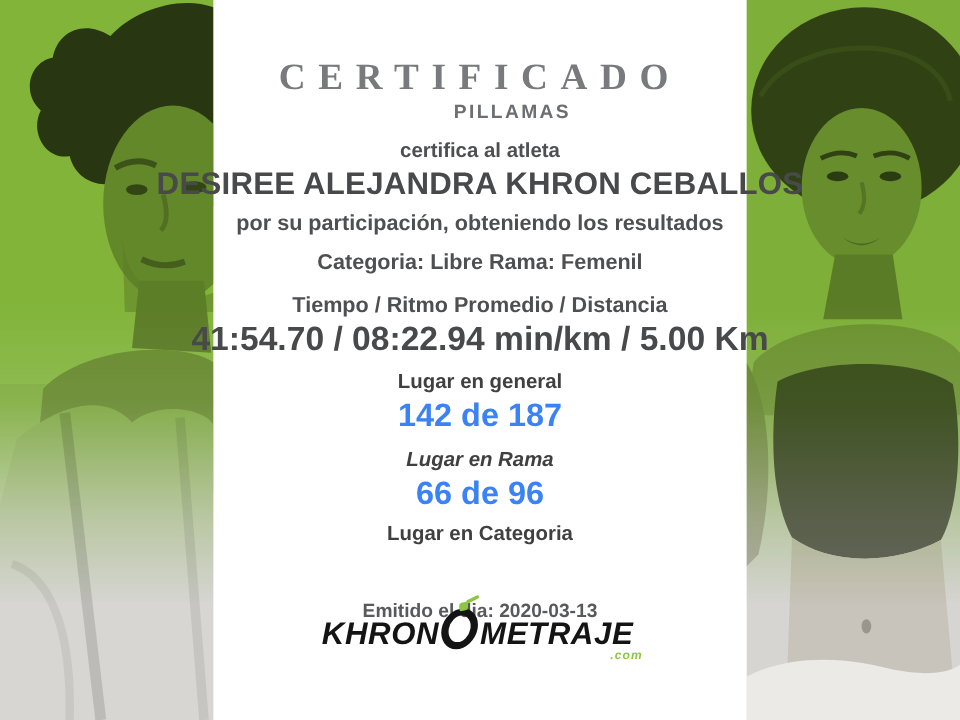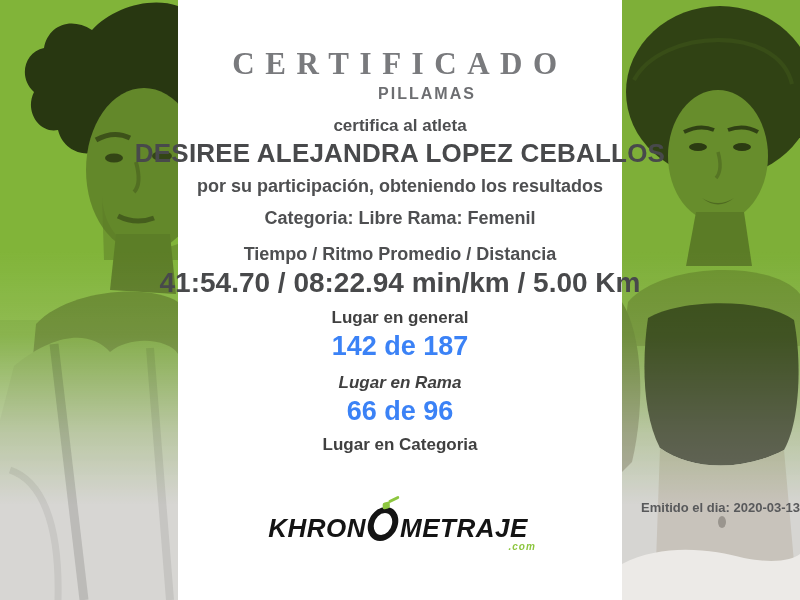--- a/index.html
+++ b/index.html
@@ -31,21 +31,21 @@
   .athlete { top: 139px; font-size: 26px; font-weight: 700; color: #48494b; letter-spacing: 0.2px; }
   .participation { top: 176px; font-size: 18px; font-weight: 700; color: #4e4f51; }
   .category { top: 208px; font-size: 18px; font-weight: 700; color: #4e4f51; }
   .metrics-label { top: 244px; font-size: 18px; font-weight: 700; color: #4e4f51; }
   .metrics-value { top: 267px; font-size: 28px; font-weight: 700; color: #48494b; }
   .place-label-0 { top: 308px; } .place-value-0 { top: 331px; }
   .place-label-1 { top: 373px; font-style: italic; } .place-value-1 { top: 396px; }
   .place-label-2 { top: 435px; } .place-value-2 { top: 459px; }
   .place-label { font-size: 17px; font-weight: 700; color: #404040; }
   .place-value { font-size: 27px; font-weight: 700; color: #3b82f6; }
-  .issued { top: 501px; font-size: 13px; font-weight: 700; color: #58595b; text-align: right; }
+  .issued { top: 501px; font-size: 16px; font-weight: 700; color: #58595b; }
   
   .logo-row { top: 507px; }
   .logo { position: relative; display: inline-block; font-style: italic; font-weight: 700;
           font-size: 26px; letter-spacing: 0.5px; color: #141414; padding-right: 4px; }
   .logo-o { display: inline-block; position: relative; width: 18px; height: 22px;
             border: 6px solid #141414; border-radius: 50%;
             transform: skewX(-10deg); vertical-align: -4px; margin: 0 2px; }
   .o-crown { position: absolute; top: -11px; left: 50%; width: 7px; height: 7px;
              background: #8dc63f; transform: translateX(-50%) rotate(-12deg); border-radius: 2px; }
   .o-leaf { position: absolute; top: -15px; left: 58%; width: 11px; height: 3px;
@@ -102,21 +102,21 @@
       <path d="M0,302 C20,334 24,402 10,462 L0,472 Z" fill="#b5b0a9"></path>
     </svg>
     <div class="duotone-overlay"></div>
   </div>
 
   <div class="panel"></div>
 
   <div class="row title">CERTIFICADO</div>
   <div class="row event">PILLAMAS</div>
   <div class="row certifies">certifica al atleta</div>
-  <div class="row athlete">DESIREE ALEJANDRA LOPEZ CEBALLOS</div>
+  <div class="row athlete">DESIREE ALEJANDRA KHRON CEBALLOS</div>
   <div class="row participation">por su participación, obteniendo los resultados</div>
   <div class="row category">Categoria: Libre Rama: Femenil</div>
   <div class="row metrics-label">Tiempo / Ritmo Promedio / Distancia</div>
   <div class="row metrics-value">41:54.70 / 08:22.94 min/km / 5.00 Km</div>
 
   <div class="row place-label place-label-0">Lugar en general</div>
   <div class="row place-value place-value-0">142 de 187</div>
   <div class="row place-label place-label-1">Lugar en Rama</div>
   <div class="row place-value place-value-1">66 de 96</div>
   <div class="row place-label place-label-2">Lugar en Categoria</div>

